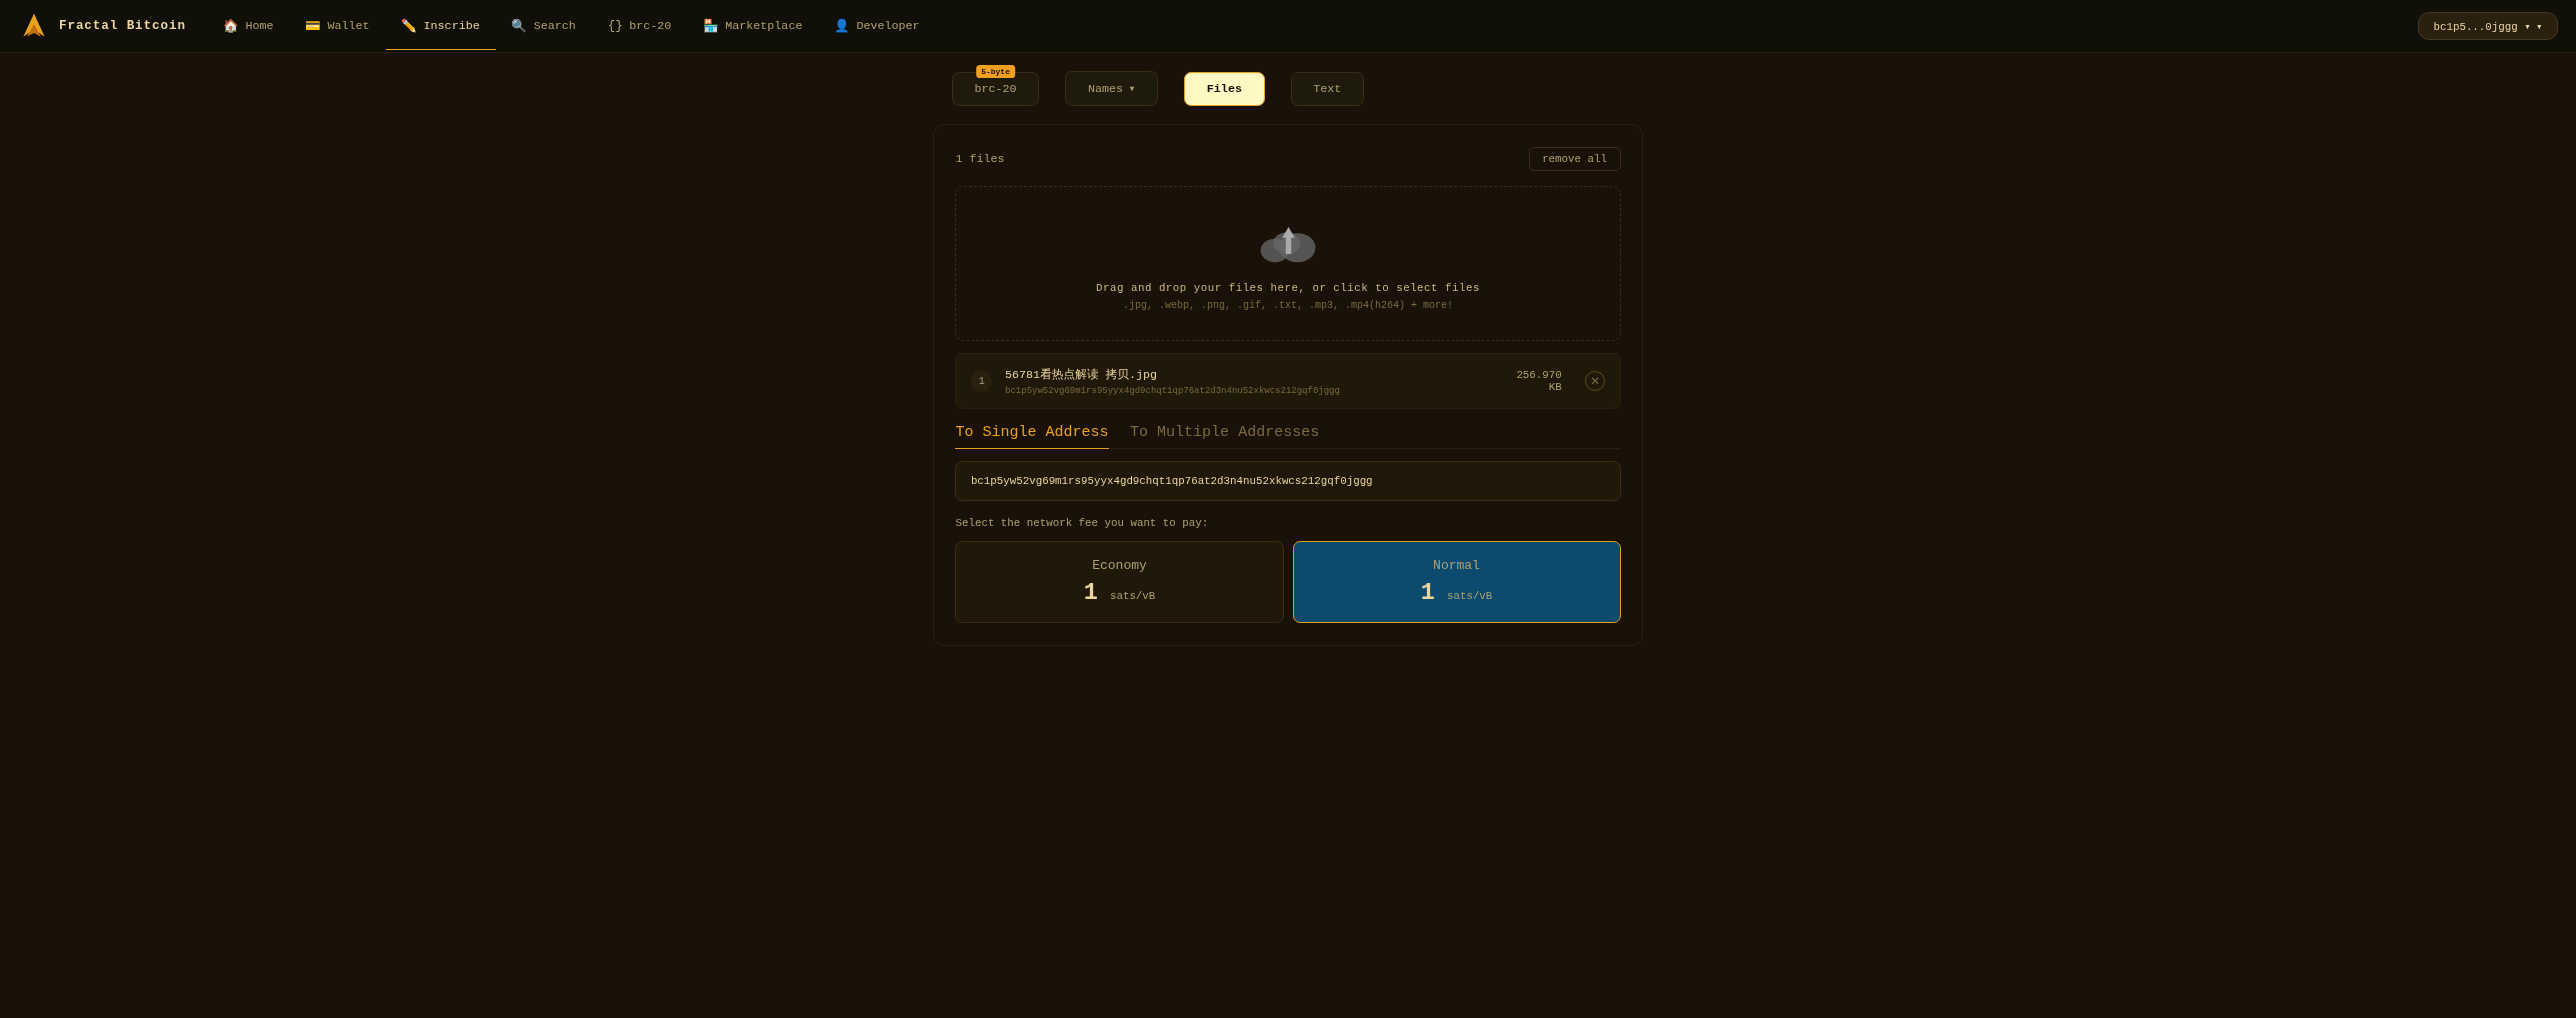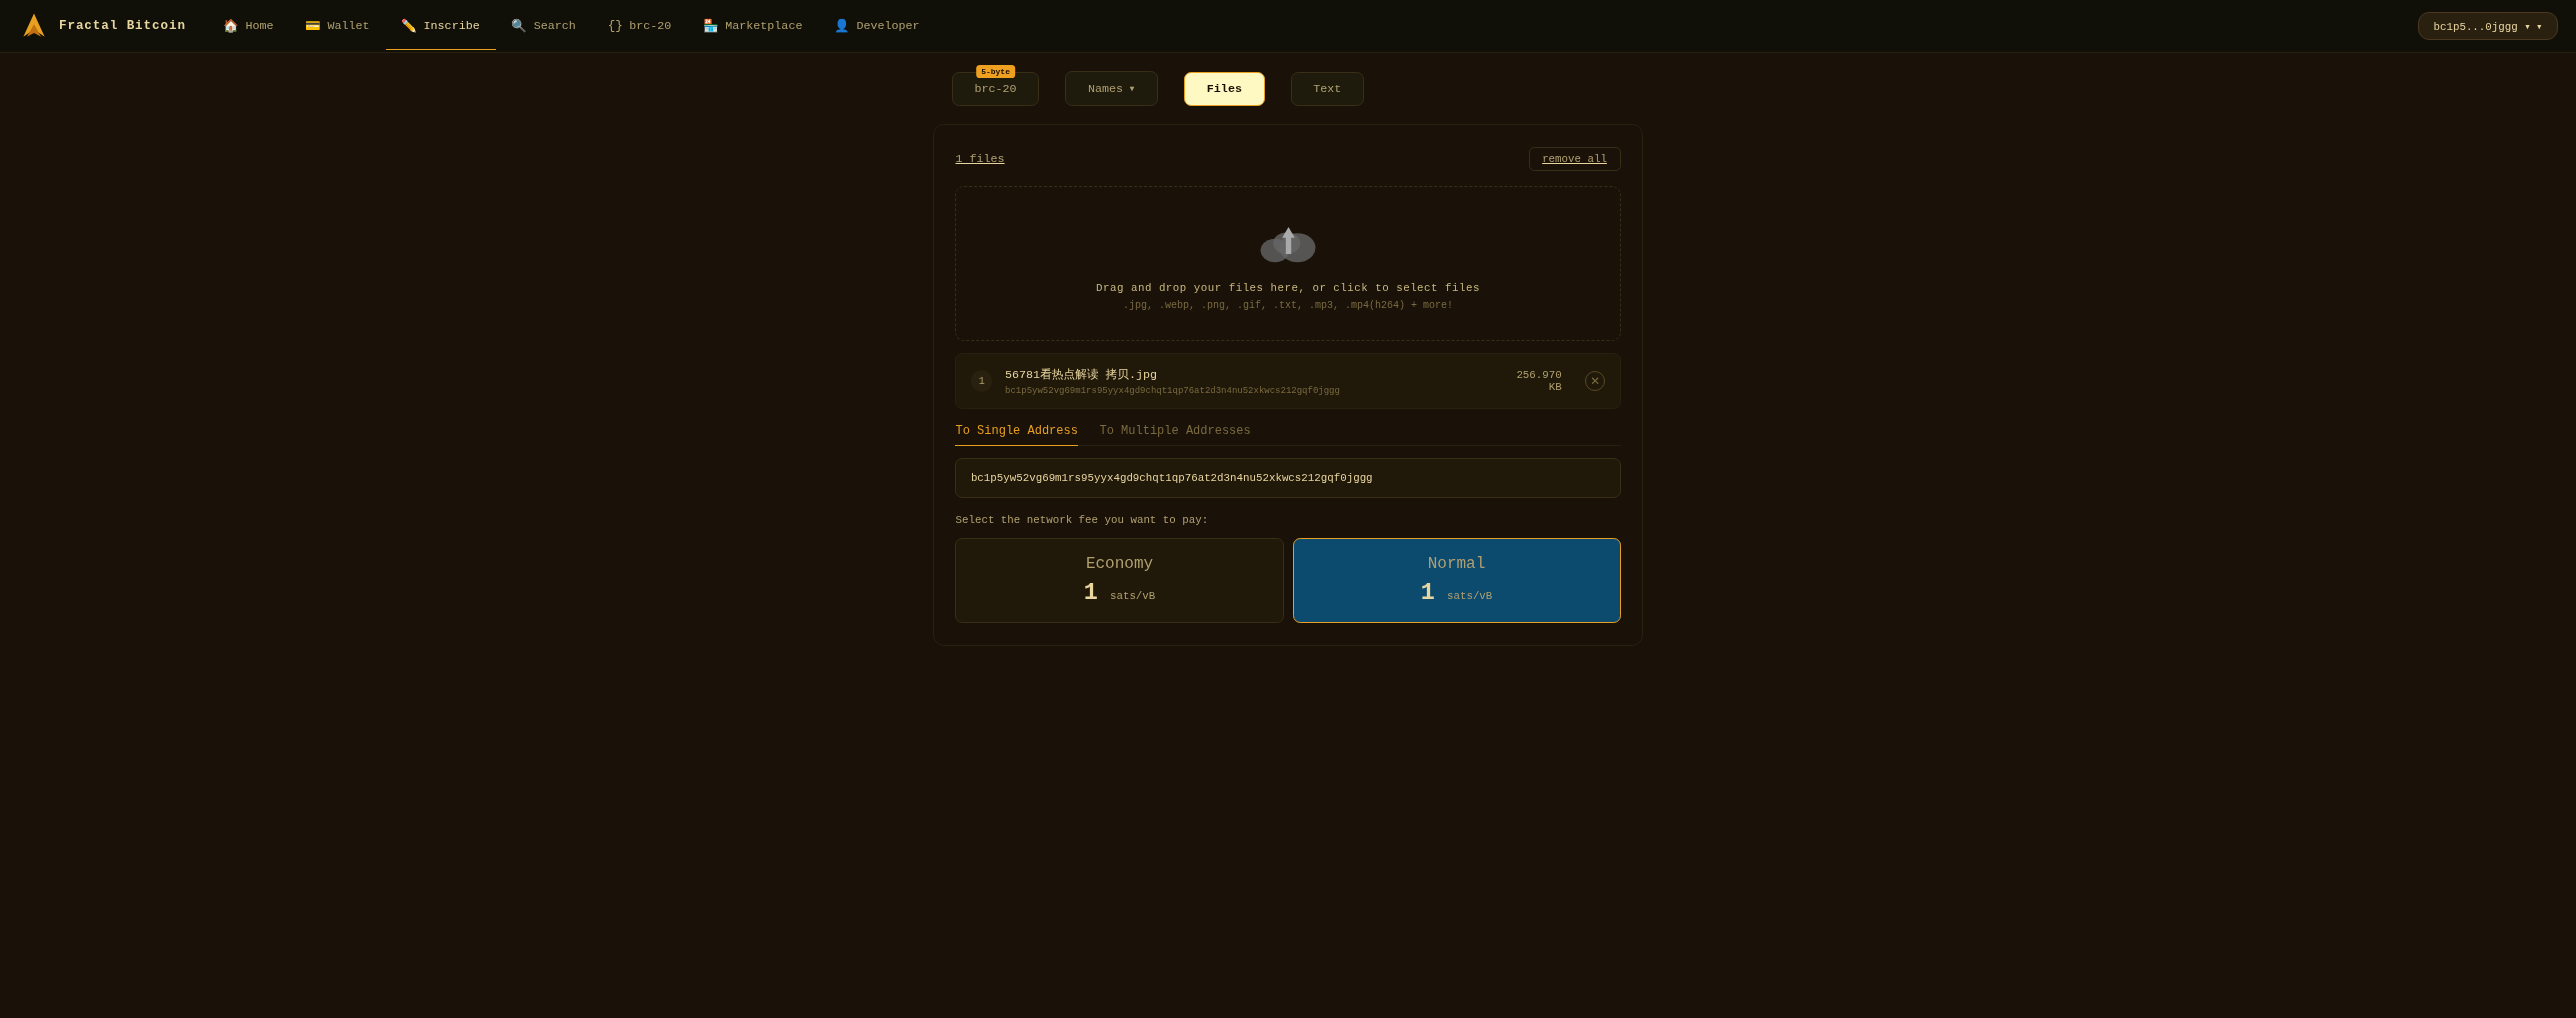--- a/index.html
+++ b/index.html
@@ -140,21 +140,20 @@
       border-radius: 10.8px;
       padding: 21.6px;
     }
 
     
     .files-header {
       display: flex;
       justify-content: space-between;
       align-items: center;
       margin-bottom: 14.4px;
-      text-decoration: underline;
     }
     .files-count {
       font-size: 11.7px;
       color: #b0a070;
     }
     .remove-all-btn {
       background: transparent;
       border: 0.9px solid #3a2e18;
       border-radius: 5.4px;
       padding: 5.4px 12.6px;
@@ -250,21 +249,21 @@
     }
 
     
     .addr-tabs {
       display: flex;
       gap: 21.6px;
       margin-bottom: 12.6px;
       border-bottom: 0.9px solid #2a2010;
     }
     .addr-tab {
-      font-size: 12px;
+      font-size: 15px;
       padding-bottom: 7.2px;
       cursor: pointer;
       border-bottom: 1.8px solid transparent;
       color: #7a6a40;
       margin-bottom: -0.9px;
     }
     .addr-tab.active {
       color: #e8a020;
       border-bottom: 1.8px solid #e8a020;
     }
@@ -301,21 +300,21 @@
       padding: 16px 14.4px;
       text-align: center;
       cursor: pointer;
       transition: border-color 0.2s;
     }
     .fee-card.active {
       background: #0c4a6e;
       border-color: #e8a020;
     }
     .fee-card-label {
-      font-size: 16px;
+      font-size: 13px;
       color: #b0a070;
       margin-bottom: 7.2px;
     }
     .fee-card-value {
       font-size: 23.4px;
       color: #e8d5a0;
       font-weight: bold;
       display: inline;
     }
     .fee-card-unit {

